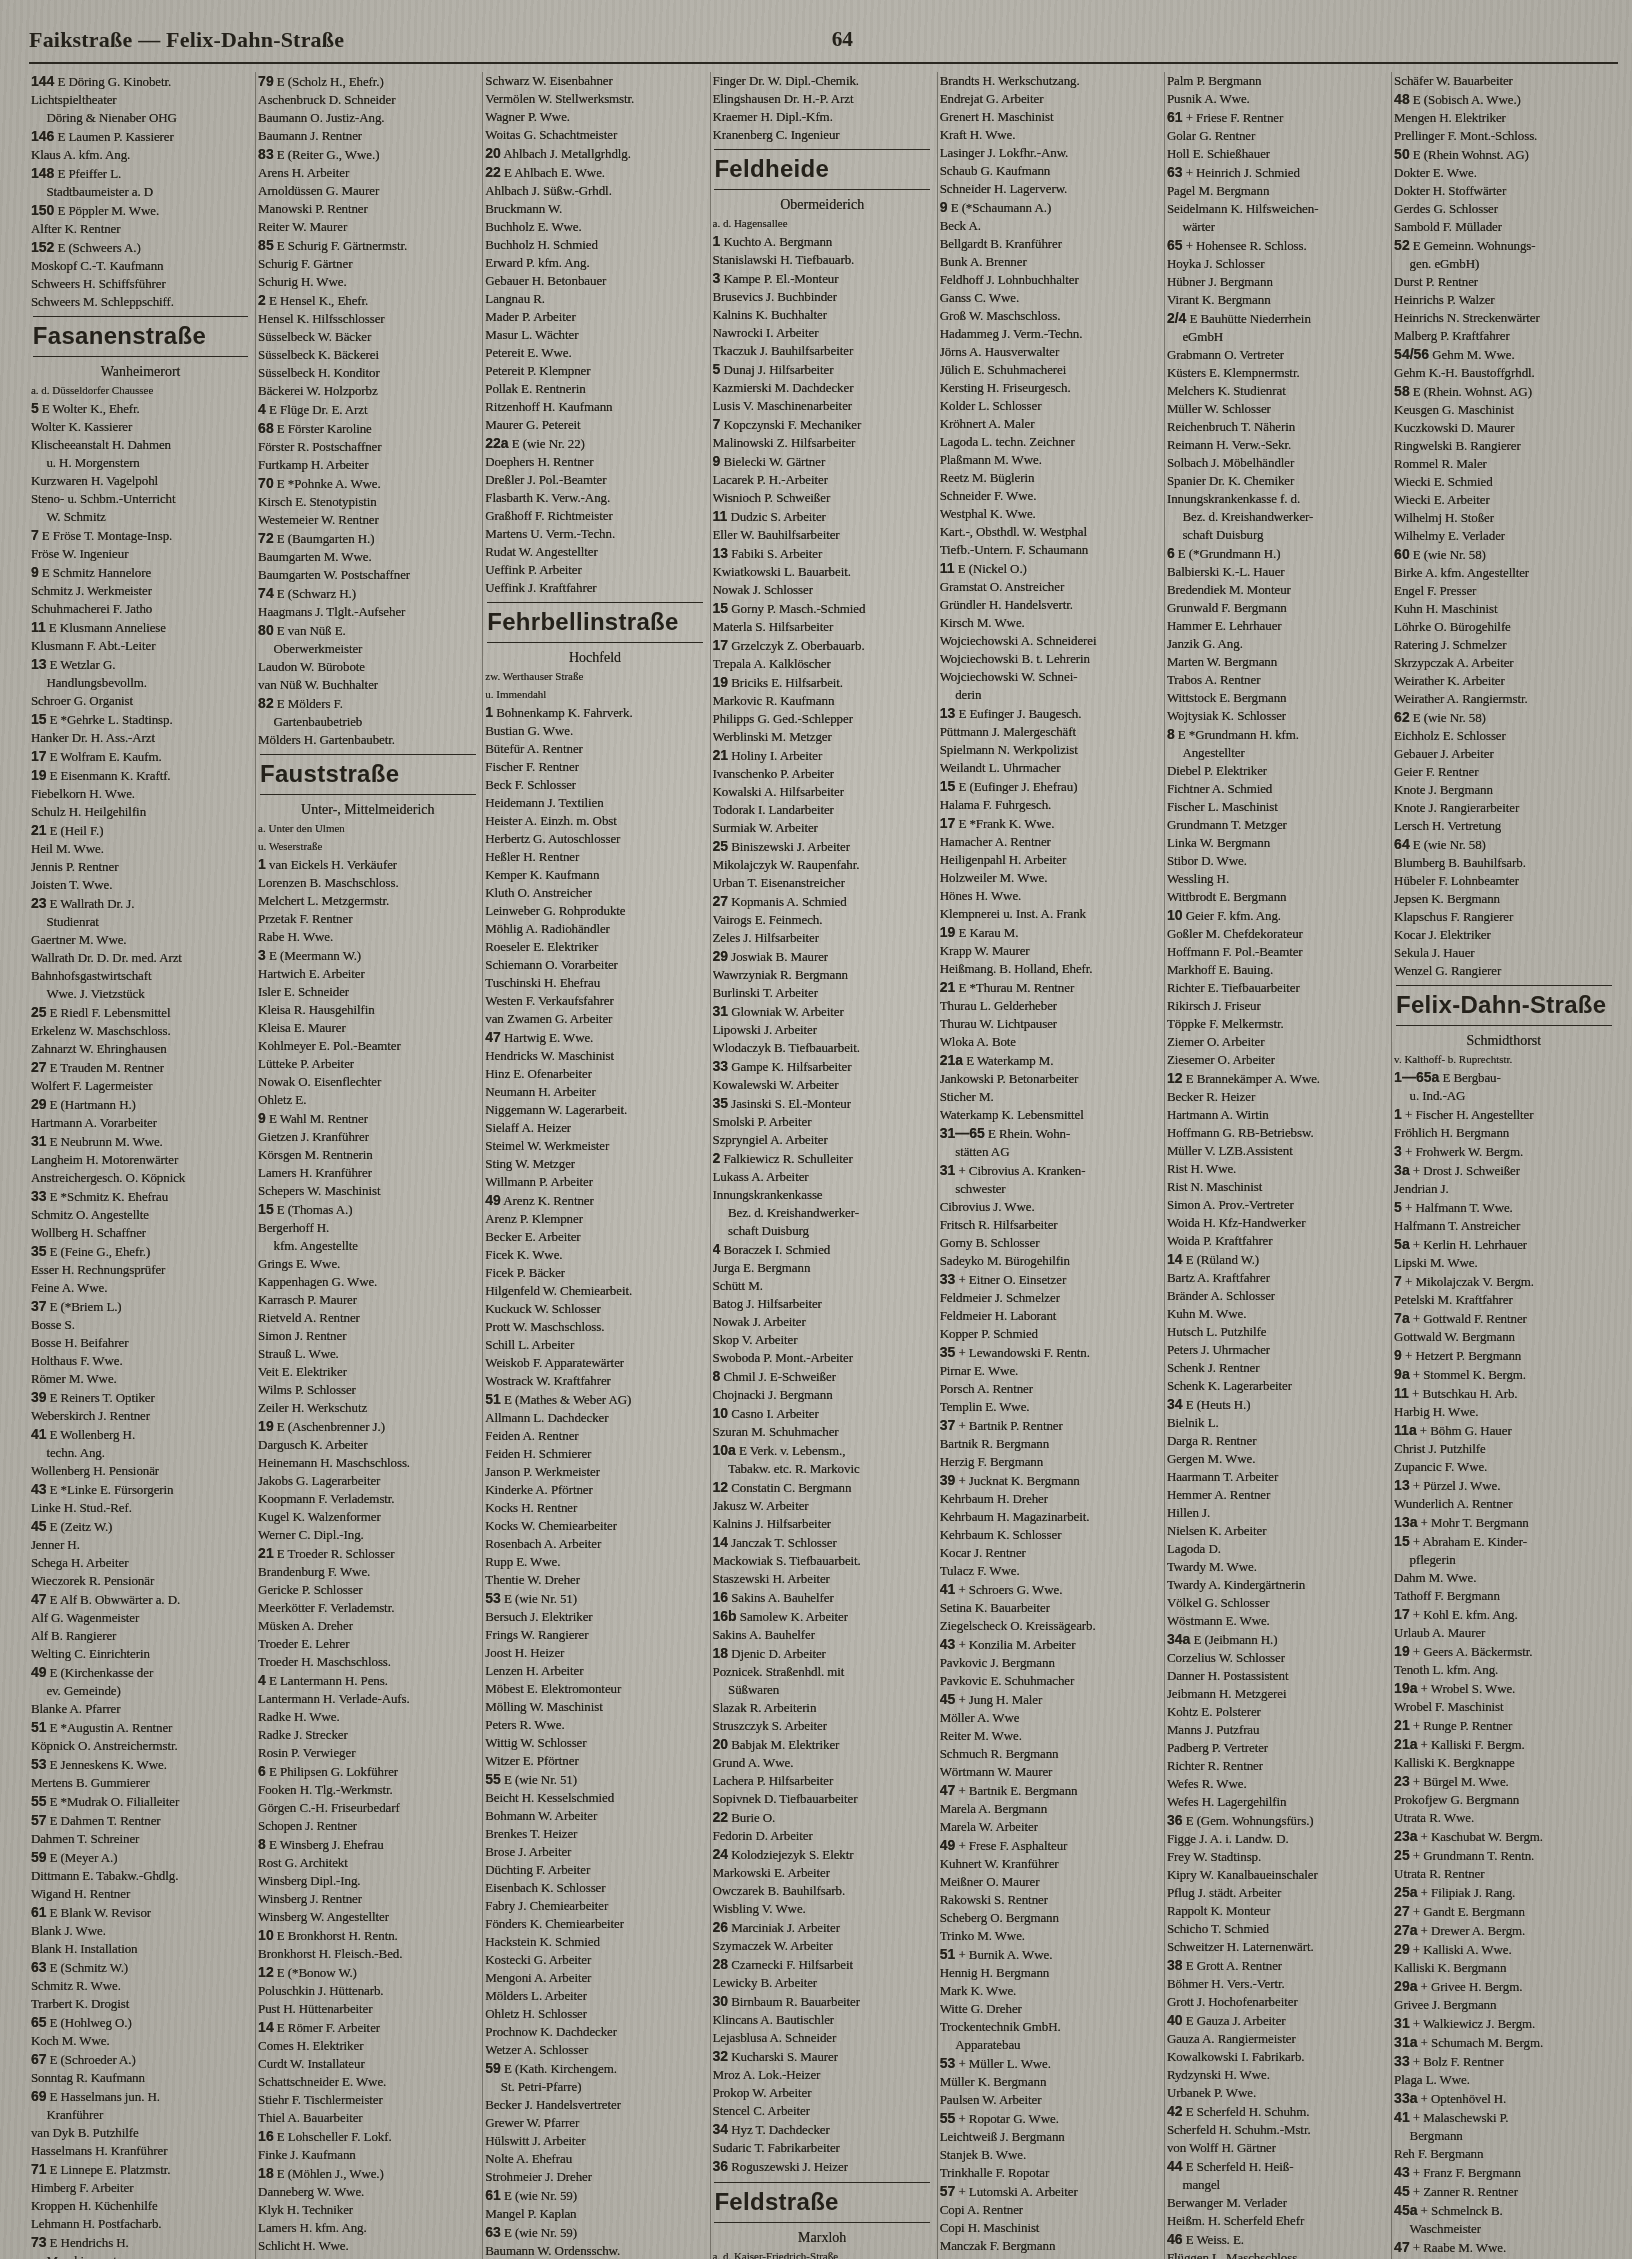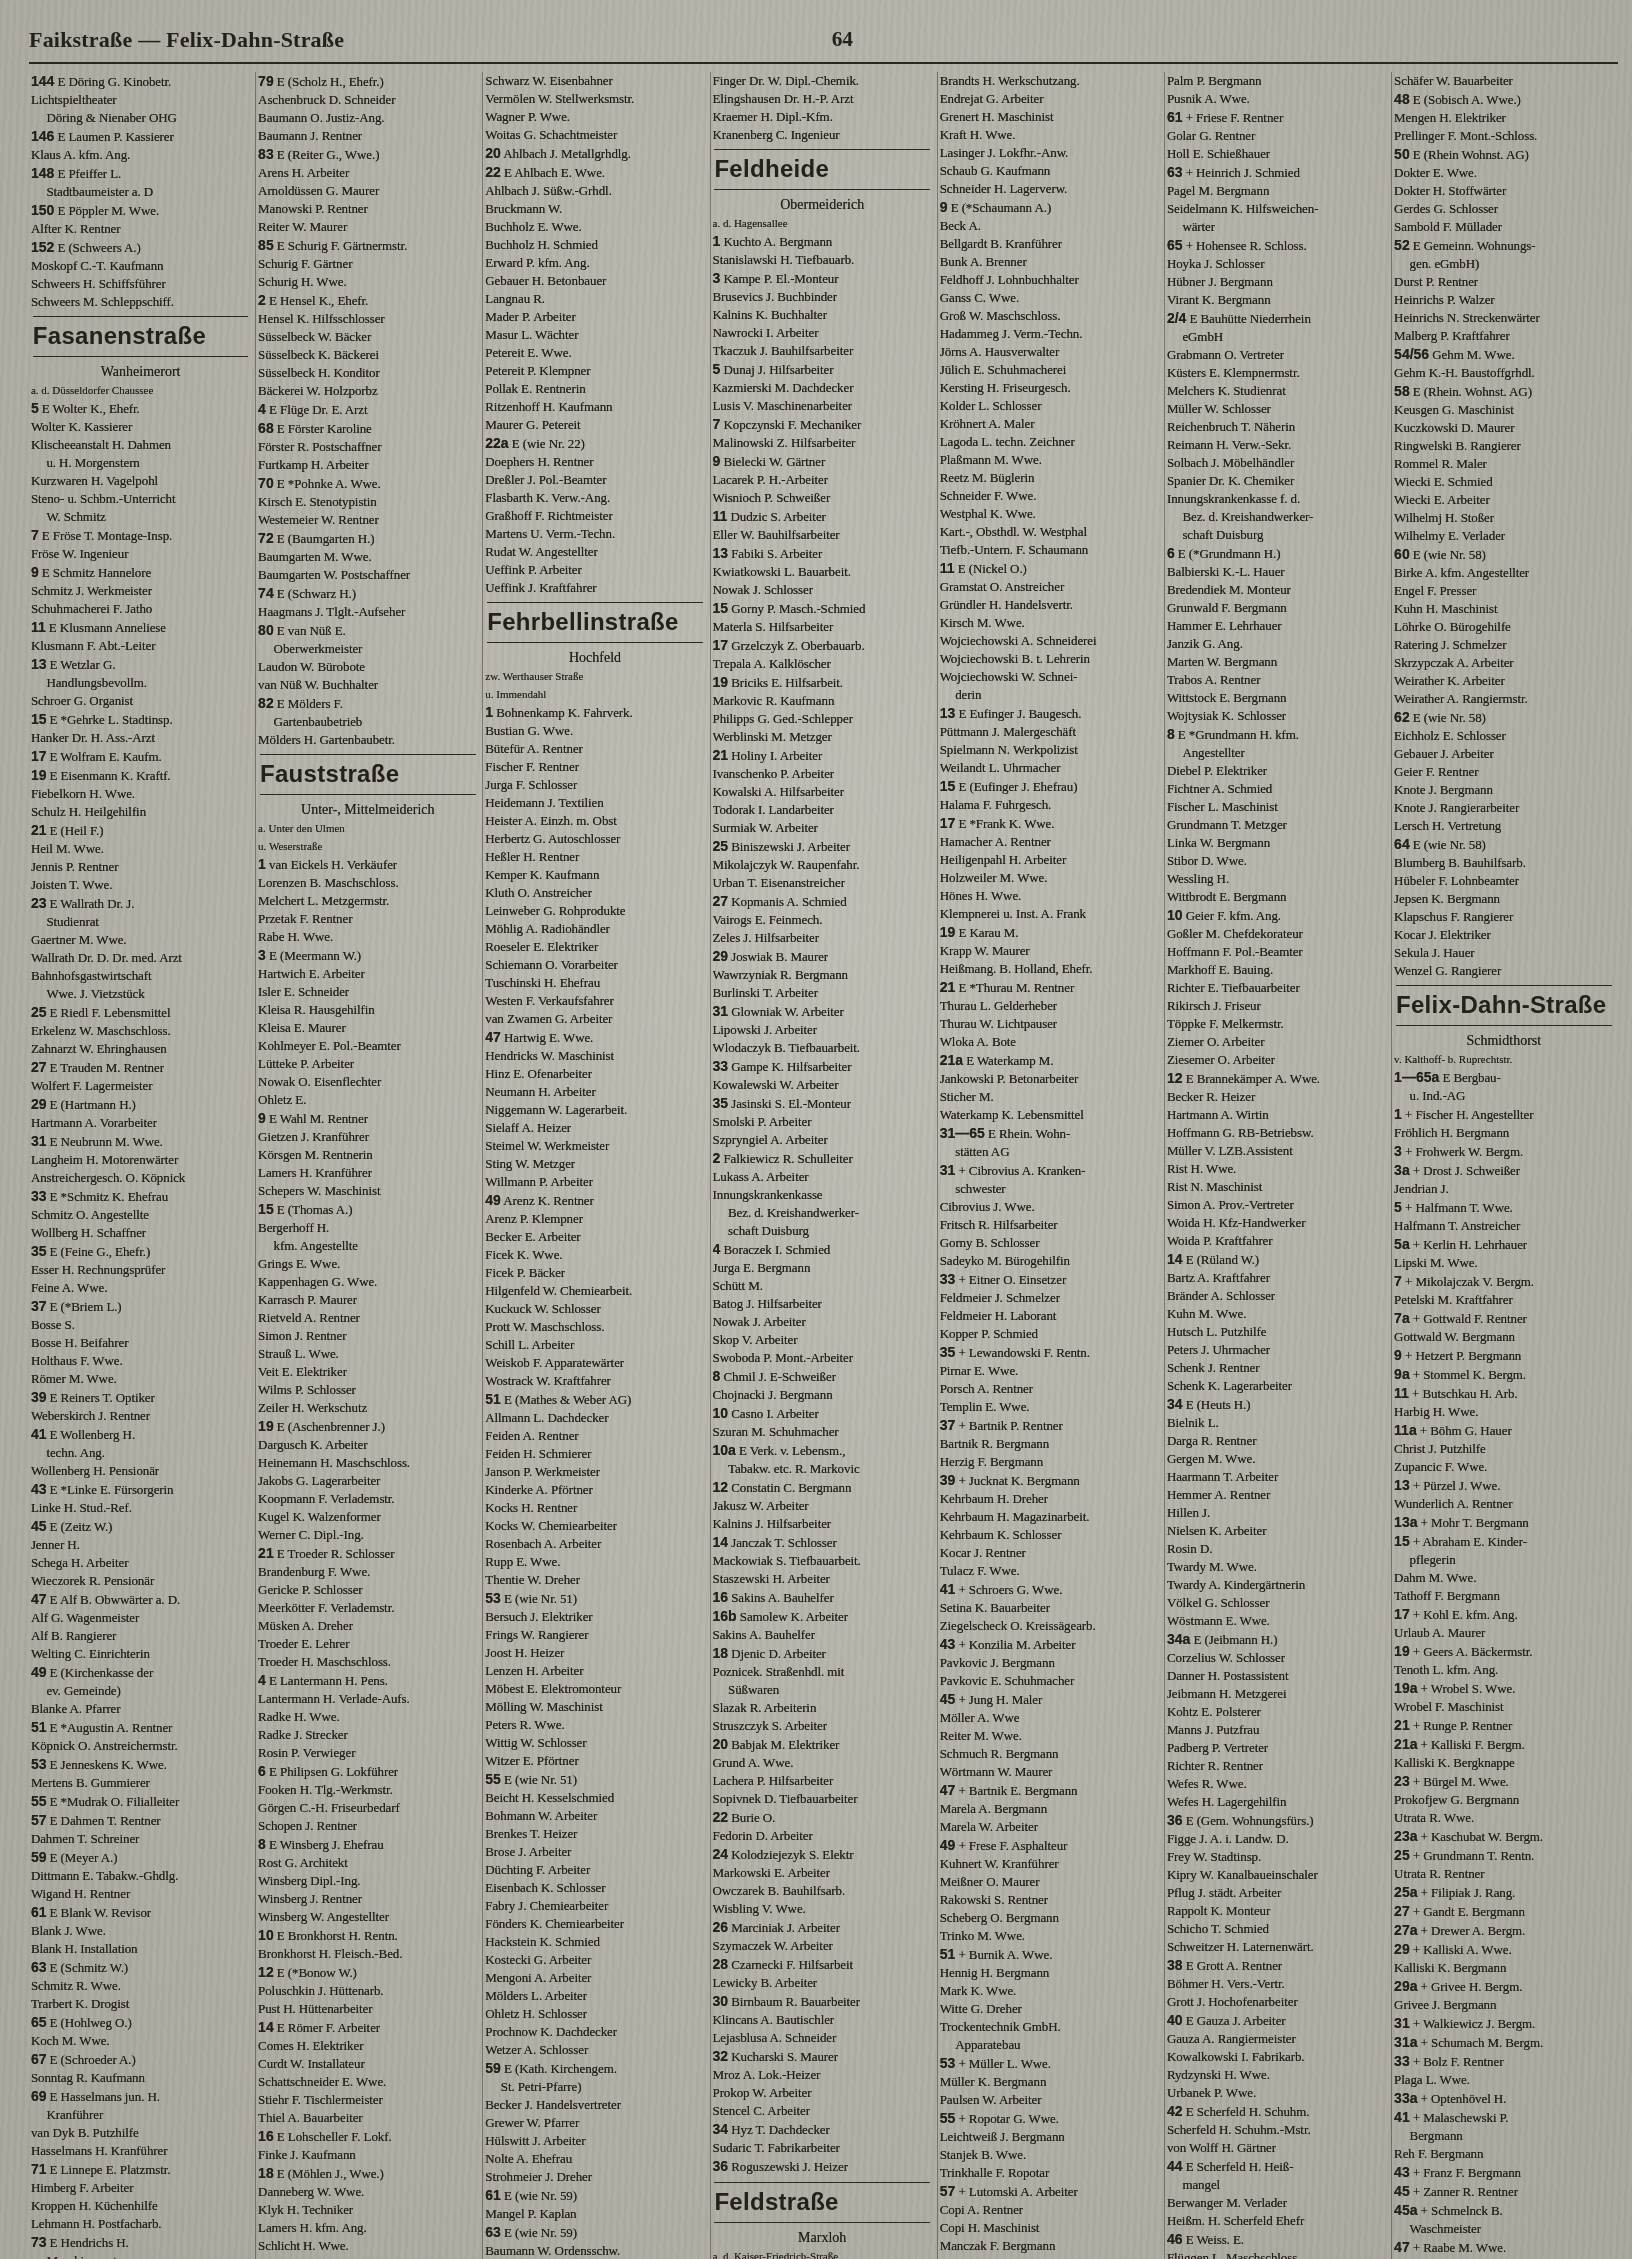--- a/index.html
+++ b/index.html
@@ -316,21 +316,21 @@
         <div class="line">Ueffink P. Arbeiter</div>
         <div class="line">Ueffink J. Kraftfahrer</div>
         <div class="street">Fehrbellinstraße</div>
         <div class="sub">Hochfeld</div>
         <div class="subl">zw. Werthauser Straße</div>
         <div class="subl">u. Immendahl</div>
         <div class="line"><span class="num">1</span> Bohnenkamp K. Fahrverk.</div>
         <div class="line">Bustian G. Wwe.</div>
         <div class="line">Bütefür A. Rentner</div>
         <div class="line">Fischer F. Rentner</div>
-        <div class="line">Jurga F. Schlosser</div>
+        <div class="line">Beck F. Schlosser</div>
         <div class="line">Heidemann J. Textilien</div>
         <div class="line">Heister A. Einzh. m. Obst</div>
         <div class="line">Herbertz G. Autoschlosser</div>
         <div class="line">Heßler H. Rentner</div>
         <div class="line">Kemper K. Kaufmann</div>
         <div class="line">Kluth O. Anstreicher</div>
         <div class="line">Leinweber G. Rohprodukte</div>
         <div class="line">Möhlig A. Radiohändler</div>
         <div class="line">Roeseler E. Elektriker</div>
         <div class="line">Schiemann O. Vorarbeiter</div>
@@ -725,21 +725,21 @@
         <div class="line">Schenk J. Rentner</div>
         <div class="line">Schenk K. Lagerarbeiter</div>
         <div class="line"><span class="num">34</span> E (Heuts H.)</div>
         <div class="line">Bielnik L.</div>
         <div class="line">Darga R. Rentner</div>
         <div class="line">Gergen M. Wwe.</div>
         <div class="line">Haarmann T. Arbeiter</div>
         <div class="line">Hemmer A. Rentner</div>
         <div class="line">Hillen J.</div>
         <div class="line">Nielsen K. Arbeiter</div>
-        <div class="line">Rosin D.</div>
+        <div class="line">Lagoda D.</div>
         <div class="line">Twardy M. Wwe.</div>
         <div class="line">Twardy A. Kindergärtnerin</div>
         <div class="line">Völkel G. Schlosser</div>
         <div class="line">Wöstmann E. Wwe.</div>
         <div class="line"><span class="num">34a</span> E (Jeibmann H.)</div>
         <div class="line">Corzelius W. Schlosser</div>
         <div class="line">Danner H. Postassistent</div>
         <div class="line">Jeibmann H. Metzgerei</div>
         <div class="line">Kohtz E. Polsterer</div>
         <div class="line">Manns J. Putzfrau</div>

